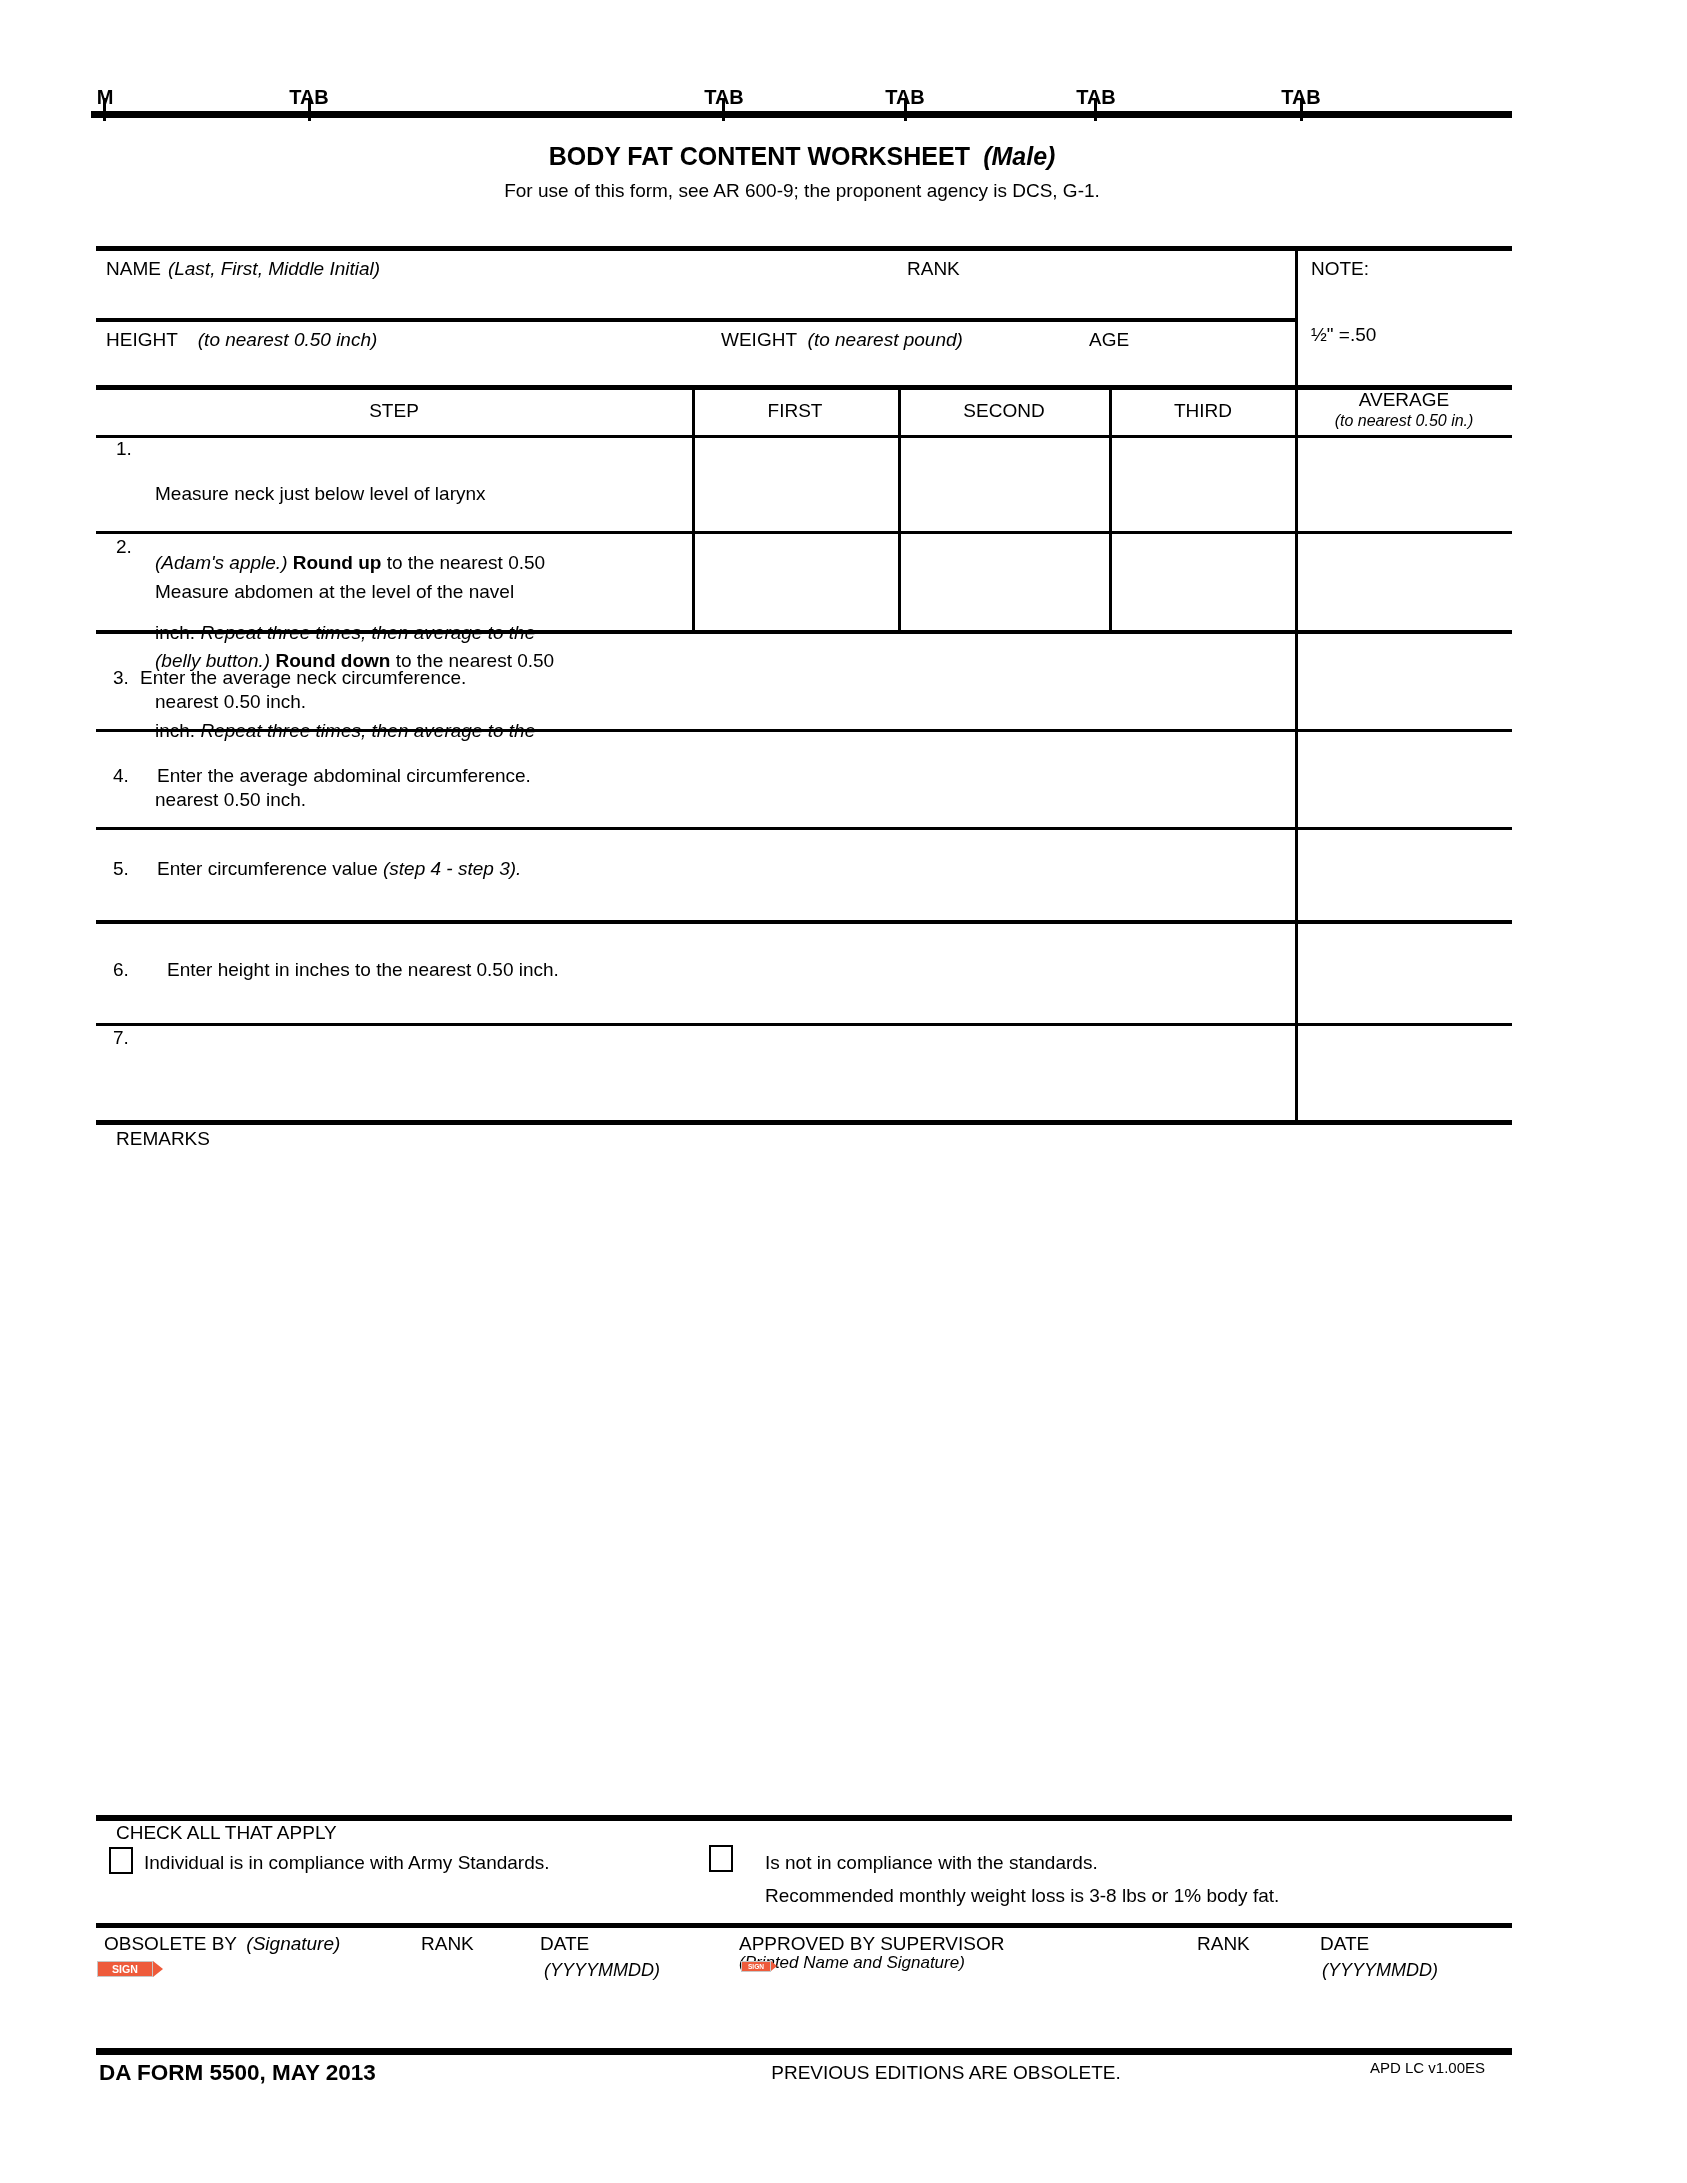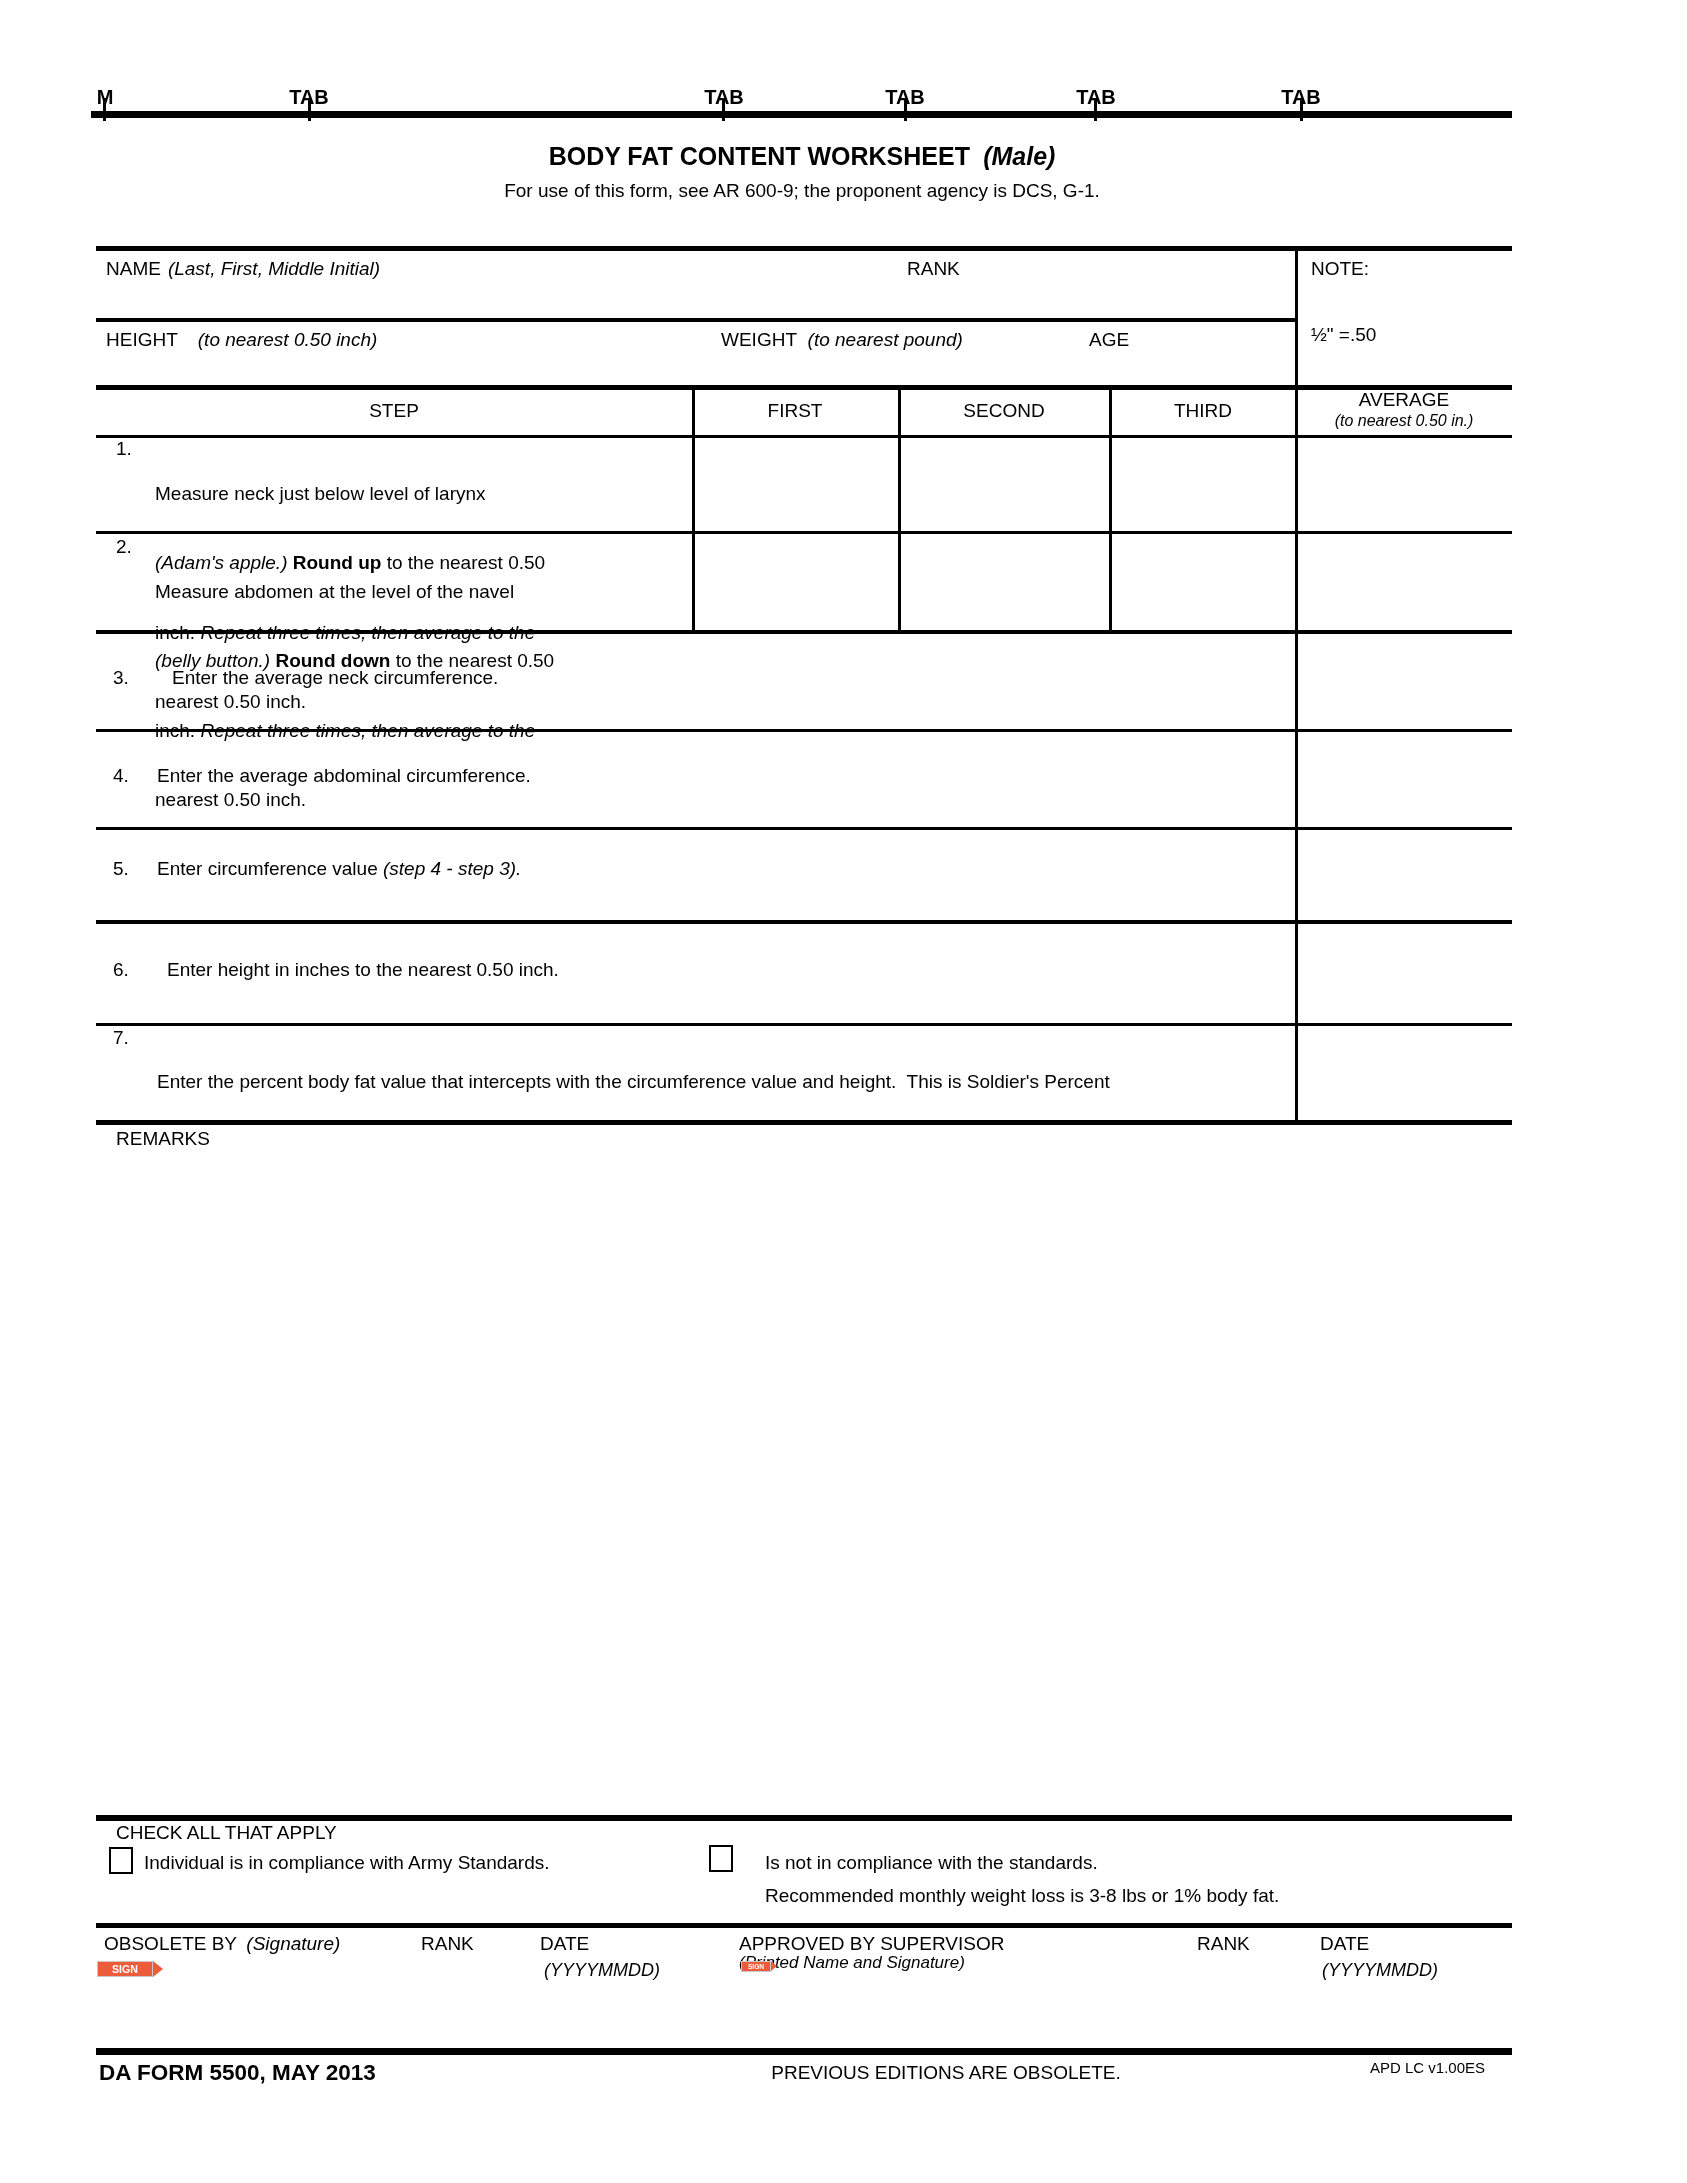--- a/index.html
+++ b/index.html
@@ -109,38 +109,37 @@
     <div><span class="i">(belly button.) </span><span class="b">Round down</span><span> to the nearest 0.50</span></div>
     <div><span>inch. </span><span class="i">Repeat three times, then average to the</span></div>
     <div><span>nearest 0.50 inch.</span></div>
   </div>
   <div class="cell" style="left:695px;top:535px;width:201px;height:93px"></div>
   <div class="cell" style="left:901px;top:535px;width:206px;height:93px"></div>
   <div class="cell" style="left:1112px;top:535px;width:181px;height:93px"></div>
   <div class="cell" style="left:1299px;top:535px;width:210px;height:93px"></div>
 
   <div class="t" style="left:113px;top:667px">3.</div>
-  <div class="t" style="left:172px;top:667px">Enter the average neck circumference.</div>
+  <div class="t" style="left:140px;top:667px">Enter the average neck circumference.</div>
   <div class="cell" style="left:1299px;top:634px;width:210px;height:93px"></div>
 
   <div class="t" style="left:113px;top:765px">4.</div>
   <div class="t" style="left:157px;top:765px">Enter the average abdominal circumference.</div>
   <div class="cell" style="left:1299px;top:732px;width:210px;height:93px"></div>
 
   <div class="t" style="left:113px;top:858px">5.</div>
   <div class="t" style="left:157px;top:858px"><span>Enter circumference value </span><span class="i">(step 4 - step 3).</span></div>
   <div class="cell" style="left:1299px;top:830px;width:210px;height:87px"></div>
 
   <div class="t" style="left:113px;top:959px">6.</div>
   <div class="t" style="left:167px;top:959px">Enter height in inches to the nearest 0.50 inch.</div>
   <div class="cell" style="left:1299px;top:924px;width:210px;height:97px"></div>
 
   <div class="t" style="left:113px;top:1027px">7.</div>
   <div class="t lines3" style="left:157px;top:1025px">
-    <div><span>Enter the percent body fat value that intercepts with the circumference value and height.  This is Soldier's Percent</span></div>
   </div>
   <div class="cell" style="left:1299px;top:1027px;width:210px;height:91px"></div>
 
   <div class="t" style="left:116px;top:1128px">REMARKS</div>
   <div class="hotspot" style="left:99px;top:1158px;width:1409px;height:648px"></div>
 
   <div class="hline" style="left:96px;top:1815px;width:1416px;height:6px"></div>
   <div class="t" style="left:116px;top:1822px">CHECK ALL THAT APPLY</div>
   <div class="checkbox" style="left:109px;top:1847px"></div>
   <div class="t" style="left:144px;top:1852px">Individual is in compliance with Army Standards.</div>

